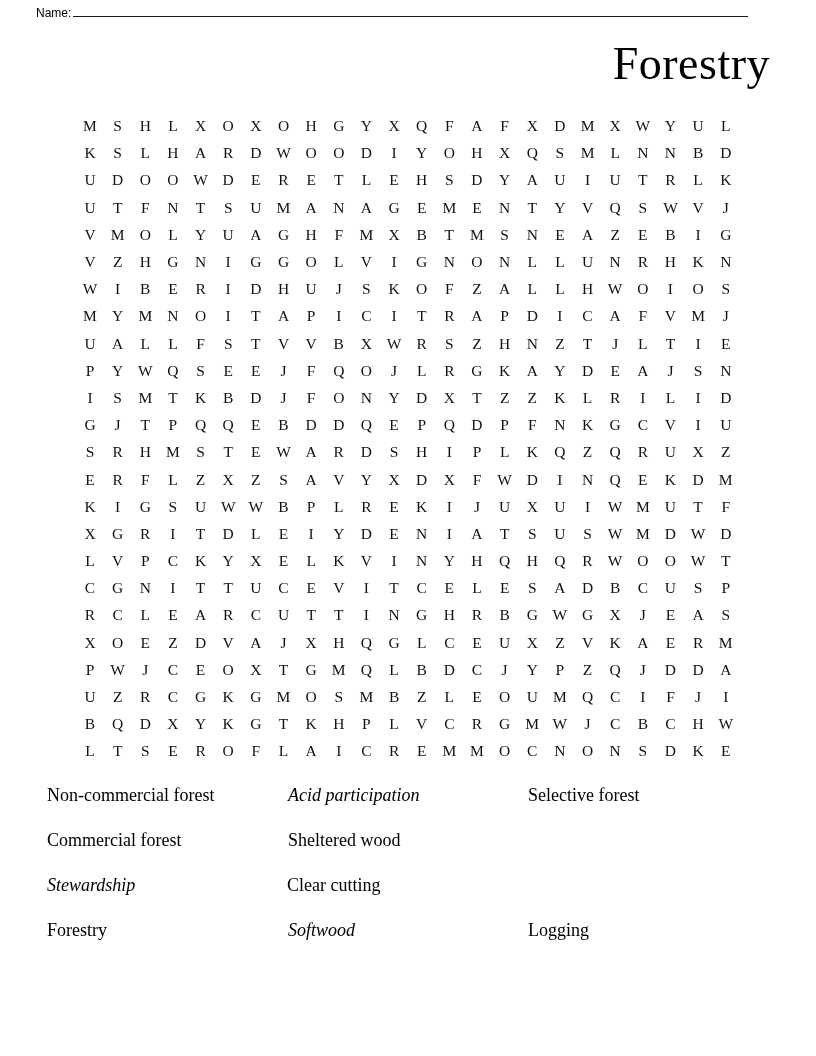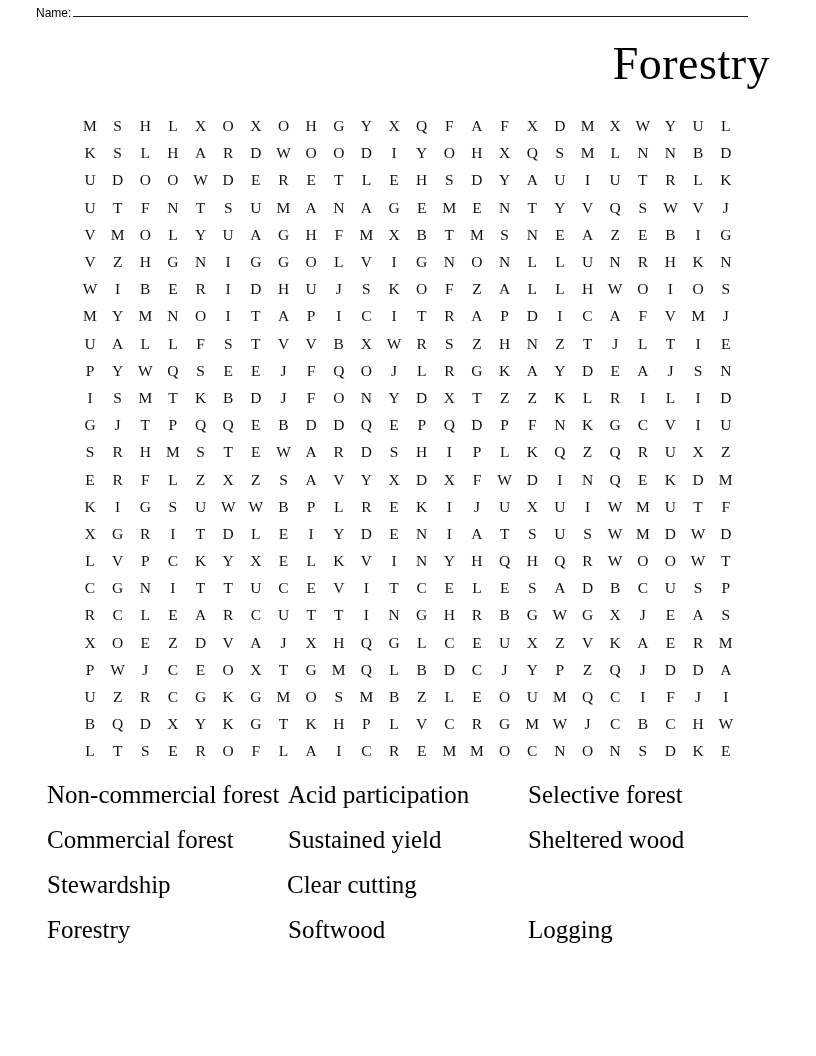--- a/index.html
+++ b/index.html
@@ -81,26 +81,26 @@
     top: 782px;
     width: 730px;
   }
   .word-row {
     display: flex;
     height: 45px;
     align-items: flex-start;
   }
   .word-cell {
     font-family: "Liberation Serif", serif;
-    font-size: 25px;
+    font-size: 18px;
     line-height: 26px;
     white-space: nowrap;
   }
   .word-cell.c1 { width: 241px; }
-  .word-cell.c2 { width: 240px; }
+  .word-cell.c2 { width: 240px; font-style: italic; }
   .word-cell.c3 { width: 240px; }
 </style>
 </head>
 <body>
 
 <div class="name-row">
   <span class="name-label">Name:</span>
   <span class="name-rule"></span>
 </div>
 
@@ -734,21 +734,20 @@
   </div>
 
 <div class="wordlist">
     <div class="word-row">
       <span class="word-cell c1">Non-commercial forest</span>
       <span class="word-cell c2">Acid participation</span>
       <span class="word-cell c3">Selective forest</span>
     </div>
     <div class="word-row">
       <span class="word-cell c1">Commercial forest</span>
-      <span class="word-cell c2">Sustained yield</span>
       <span class="word-cell c3">Sheltered wood</span>
     </div>
     <div class="word-row">
       <span class="word-cell c2">Stewardship</span>
       <span class="word-cell c1">Clear cutting</span>
     </div>
     <div class="word-row">
       <span class="word-cell c1">Forestry</span>
       <span class="word-cell c2">Softwood</span>
       <span class="word-cell c3">Logging</span>

